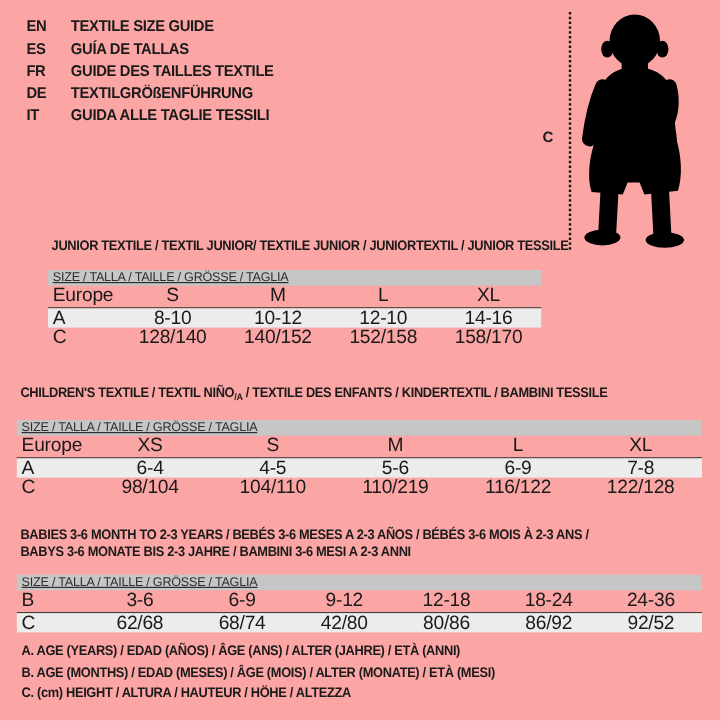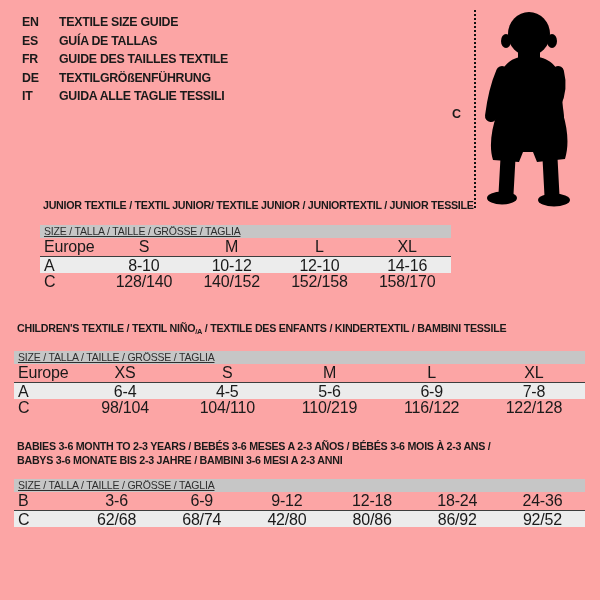--- a/index.html
+++ b/index.html
@@ -166,14 +166,19 @@
       <span class="t-label">C</span>
       <span class="t-cell">62/68</span>
       <span class="t-cell">68/74</span>
       <span class="t-cell">42/80</span>
       <span class="t-cell">80/86</span>
       <span class="t-cell">86/92</span>
       <span class="t-cell">92/52</span>
     </div>
   </section>
 
+  <footer class="legend">
+    <div class="legend-line">A. AGE (YEARS) / EDAD (AÑOS) / ÂGE (ANS) / ALTER (JAHRE) / ETÀ (ANNI)</div>
+    <div class="legend-line">B. AGE (MONTHS) / EDAD (MESES) / ÂGE (MOIS) / ALTER (MONATE) / ETÀ (MESI)</div>
+    <div class="legend-line">C. (cm) HEIGHT / ALTURA / HAUTEUR / HÖHE / ALTEZZA</div>
+  </footer>
 
 </div>
 
 </body></html>

